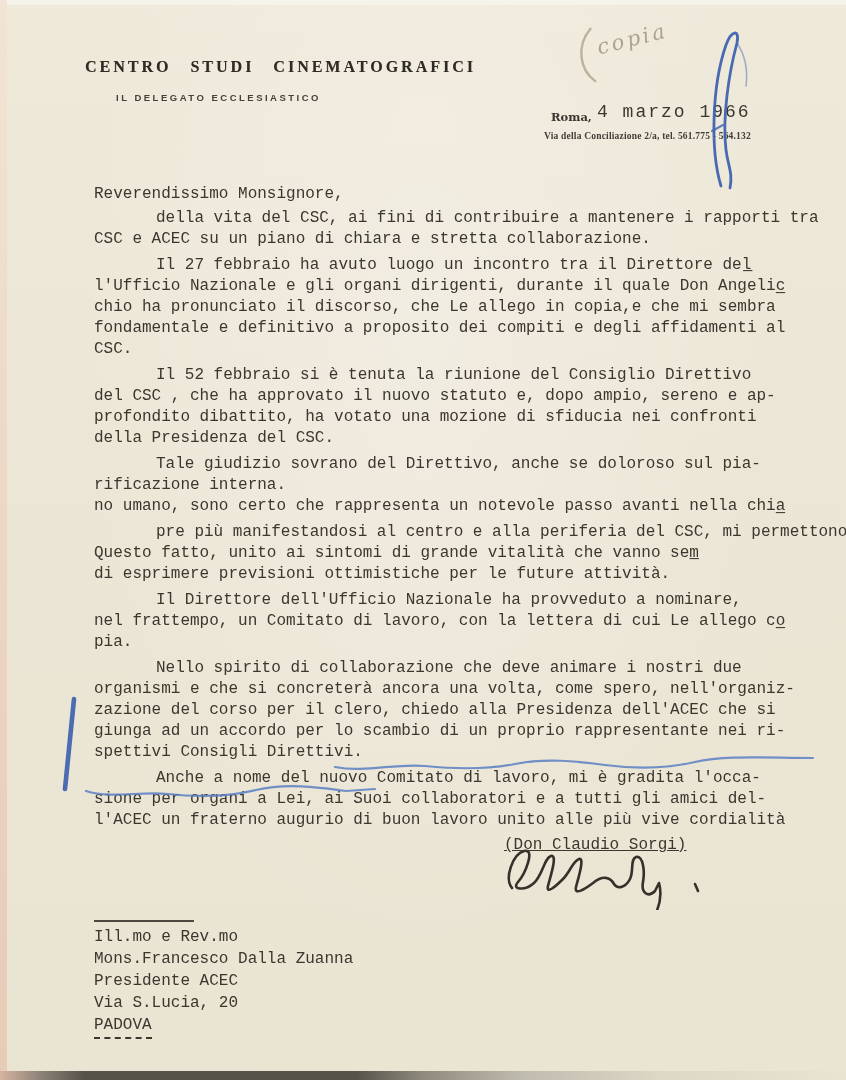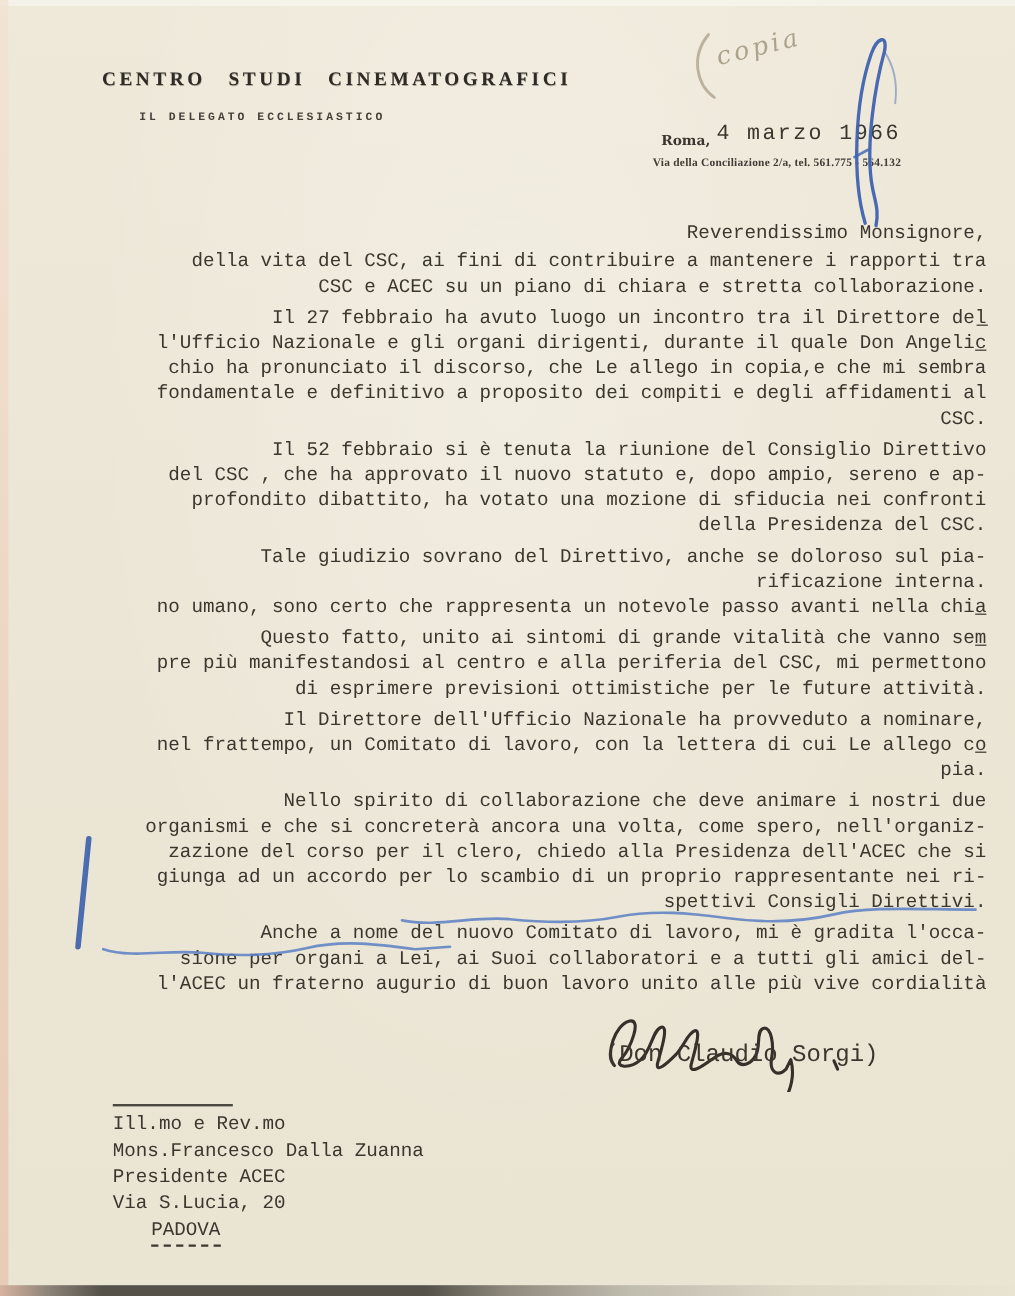--- a/index.html
+++ b/index.html
@@ -19,51 +19,51 @@
     background:linear-gradient(180deg,#f2e3d4 0%,#ecd2bf 55%,#e6c7b2 100%);opacity:.85;}
   .edge-top{position:absolute;left:0;top:0;width:100%;height:5px;background:#f8f6f0;opacity:.7;}
   .edge-bottom{position:absolute;left:0;bottom:0;width:100%;height:9px;
     background:linear-gradient(90deg,#d6b39f 0%,#8a8176 5%,#55524a 10%,#55524a 42%,#8f8a7d 50%,#c0bcae 62%,#ddd7c6 78%,#e9e3d2 100%);}
   
   .org-name{position:absolute;left:85px;top:58px;
     font-family:"Liberation Serif","DejaVu Serif",serif;font-weight:bold;
     font-size:16px;letter-spacing:3px;word-spacing:12px;color:#2e2a24;
     text-shadow:.4px .4px 0 rgba(46,42,36,.35);}
   .org-role{position:absolute;left:116px;top:92px;
-    font-family:Liberation Mono, monospace;font-weight:bold;
+    font-family:Liberation Sans, sans-serif;font-weight:bold;
     font-size:9.5px;letter-spacing:2.5px;color:#45413a;}
   
   .city{position:absolute;left:551px;top:110px;
     font-family:"DejaVu Serif","Liberation Serif",serif;font-weight:bold;
     font-size:11.5px;color:#3a362f;}
   .date{position:absolute;left:597px;top:102px;font-size:18px;letter-spacing:2px;color:#3b372e;}
   .address{position:absolute;left:544px;top:131px;
     font-family:"Liberation Serif","DejaVu Serif",serif;font-weight:bold;
     font-size:9.5px;letter-spacing:.2px;color:#413d36;}
   
   .pencil-note{position:absolute;left:572px;top:14px;width:130px;height:64px;
     transform:rotate(-14deg);color:#a2967f;opacity:.85;}
   .pencil-note .word{position:absolute;left:26px;top:12px;
     font-family:"DejaVu Serif","Liberation Serif",serif;font-style:italic;
     font-size:21px;letter-spacing:3px;}
   
   .body-text{position:absolute;left:94px;top:184px;width:728px;
-    font-size:16px;line-height:21px;color:#3b372e;text-align:right;}
+    font-size:16px;line-height:21px;color:#3b372e;}
   .salutation{margin-bottom:3px;white-space:pre;}
   .para{margin-bottom:5px;}
   .para .line{white-space:pre;}
   .para .line:first-child{text-indent:62px;}
   
   .signature-svg{position:absolute;left:498px;top:836px;}
-  .signer{position:absolute;left:504px;top:868px;font-size:20px;color:#3b372e;white-space:pre;}
+  .signer{position:absolute;left:504px;top:836px;font-size:16px;color:#3b372e;white-space:pre;text-decoration:underline;}
   
   .recipient{position:absolute;left:94px;top:920px;font-size:16px;line-height:22px;color:#3b372e;}
   .recipient .overline{width:100px;height:0;border-top:2px solid #3b372e;margin-bottom:4px;opacity:.9;}
   .recipient .r-line{white-space:pre;text-align:center;}
-  .recipient .r-line.last{display:inline-block;border-bottom:2px dashed #3b372e;padding-bottom:1px;margin-left:32px;}
+  .recipient .r-line.last{display:inline-block;border-bottom:2px dashed #3b372e;padding-bottom:1px;}
   
   .ink-overlay{position:absolute;inset:0;pointer-events:none;}
 </style>
 </head>
 <body>
 
 <div class="page">
   <div class="edge-top"></div>
   <div class="edge-left"></div>
 
@@ -100,22 +100,22 @@
           <div class="line">del CSC , che ha approvato il nuovo statuto e, dopo ampio, sereno e ap-</div>
           <div class="line">profondito dibattito, ha votato una mozione di sfiducia nei confronti</div>
           <div class="line">della Presidenza del CSC.</div>
         </div>
         <div class="para">
           <div class="line">Tale giudizio sovrano del Direttivo, anche se doloroso sul pia-</div>
           <div class="line">rificazione interna.</div>
           <div class="line">no umano, sono certo che rappresenta un notevole passo avanti nella chia̲</div>
         </div>
         <div class="para">
+          <div class="line">pre più manifestandosi al centro e alla periferia del CSC, mi permettono</div>
           <div class="line">Questo fatto, unito ai sintomi di grande vitalità che vanno sem̲</div>
-          <div class="line">pre più manifestandosi al centro e alla periferia del CSC, mi permettono</div>
           <div class="line">di esprimere previsioni ottimistiche per le future attività.</div>
         </div>
         <div class="para">
           <div class="line">Il Direttore dell'Ufficio Nazionale ha provveduto a nominare,</div>
           <div class="line">nel frattempo, un Comitato di lavoro, con la lettera di cui Le allego co̲</div>
           <div class="line">pia.</div>
         </div>
         <div class="para">
           <div class="line">Nello spirito di collaborazione che deve animare i nostri due</div>
           <div class="line">organismi e che si concreterà ancora una volta, come spero, nell'organiz-</div>

